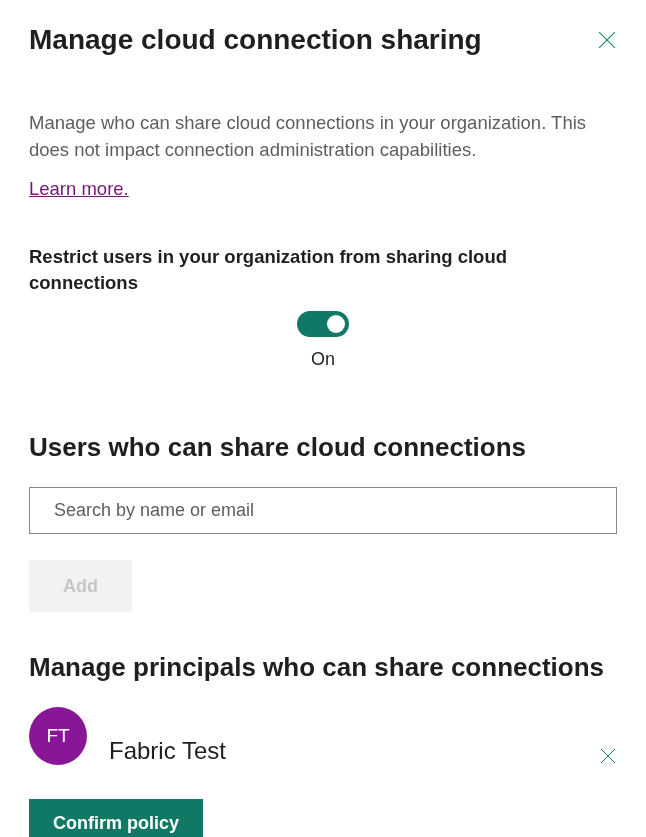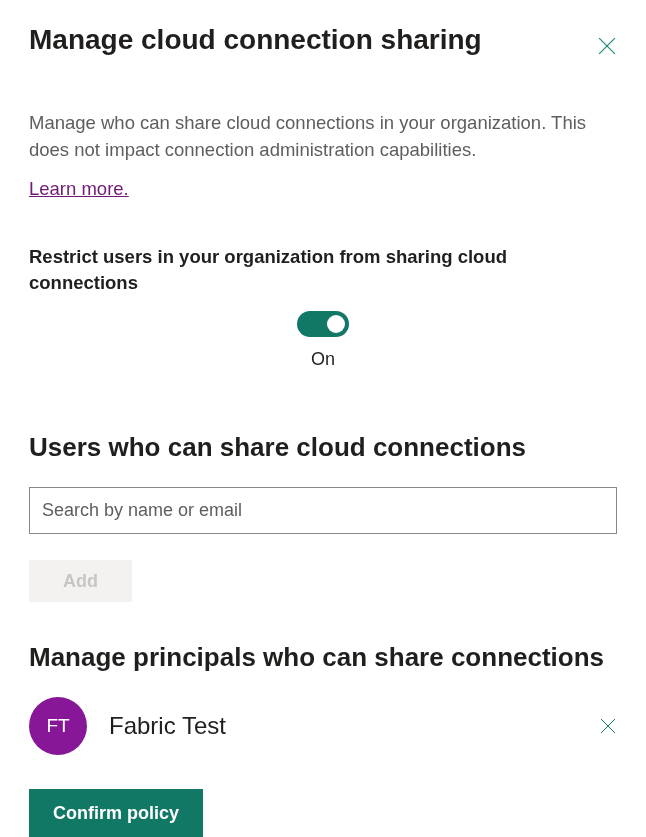--- a/index.html
+++ b/index.html
@@ -11,21 +11,21 @@
       font-family: "Segoe UI", -apple-system, BlinkMacSystemFont, sans-serif;
       width: 646px;
       height: 837px;
       background: #ffffff;
       color: #323130;
       padding: 24px 29px;
     }
     .header-row {
       display: flex;
       justify-content: space-between;
-      align-items: flex-end;
+      align-items: center;
       margin-bottom: 54px;
     }
     .dialog-title {
       font-size: 28px;
       font-weight: 600;
       color: #201f1e;
     }
     .close-x {
       cursor: pointer;
       color: #158470;
@@ -91,43 +91,43 @@
     .section-heading {
       font-size: 26px;
       font-weight: 600;
       color: #201f1e;
       margin-bottom: 24px;
     }
     .search-input {
       width: 100%;
       height: 47px;
       border: 1px solid #8a8886;
-      padding: 0 12px;
+      padding: 0 24px;
       font-size: 18px;
       font-family: inherit;
       color: #323130;
       margin-bottom: 26px;
     }
     .search-input::placeholder {
       color: #605e5c;
     }
     .add-btn {
-      height: 42px;
+      height: 52px;
       padding: 0 34px;
       background: #f3f2f1;
       border: none;
       font-size: 18px;
       font-weight: 600;
       color: #c8c6c4;
       cursor: default;
       margin-bottom: 40px;
     }
     .principal-row {
       display: flex;
-      align-items: center;
+      align-items: flex-end;
       gap: 22px;
       margin-top: 22px;
       margin-bottom: 34px;
     }
     .avatar {
       width: 58px;
       height: 58px;
       border-radius: 50%;
       background: #881798;
       color: #ffffff;

